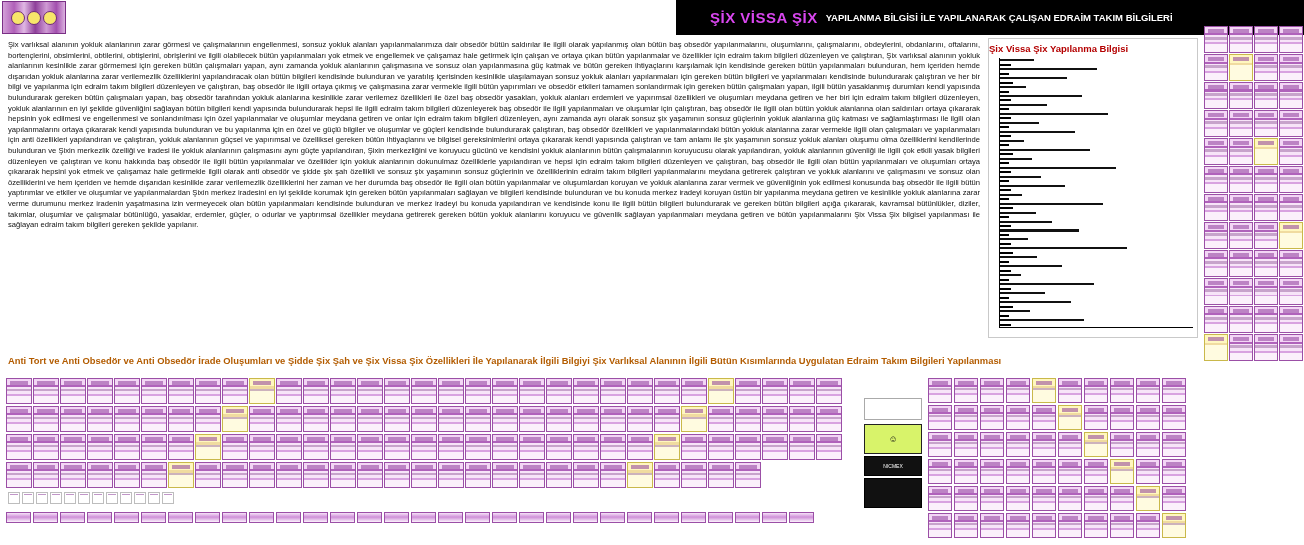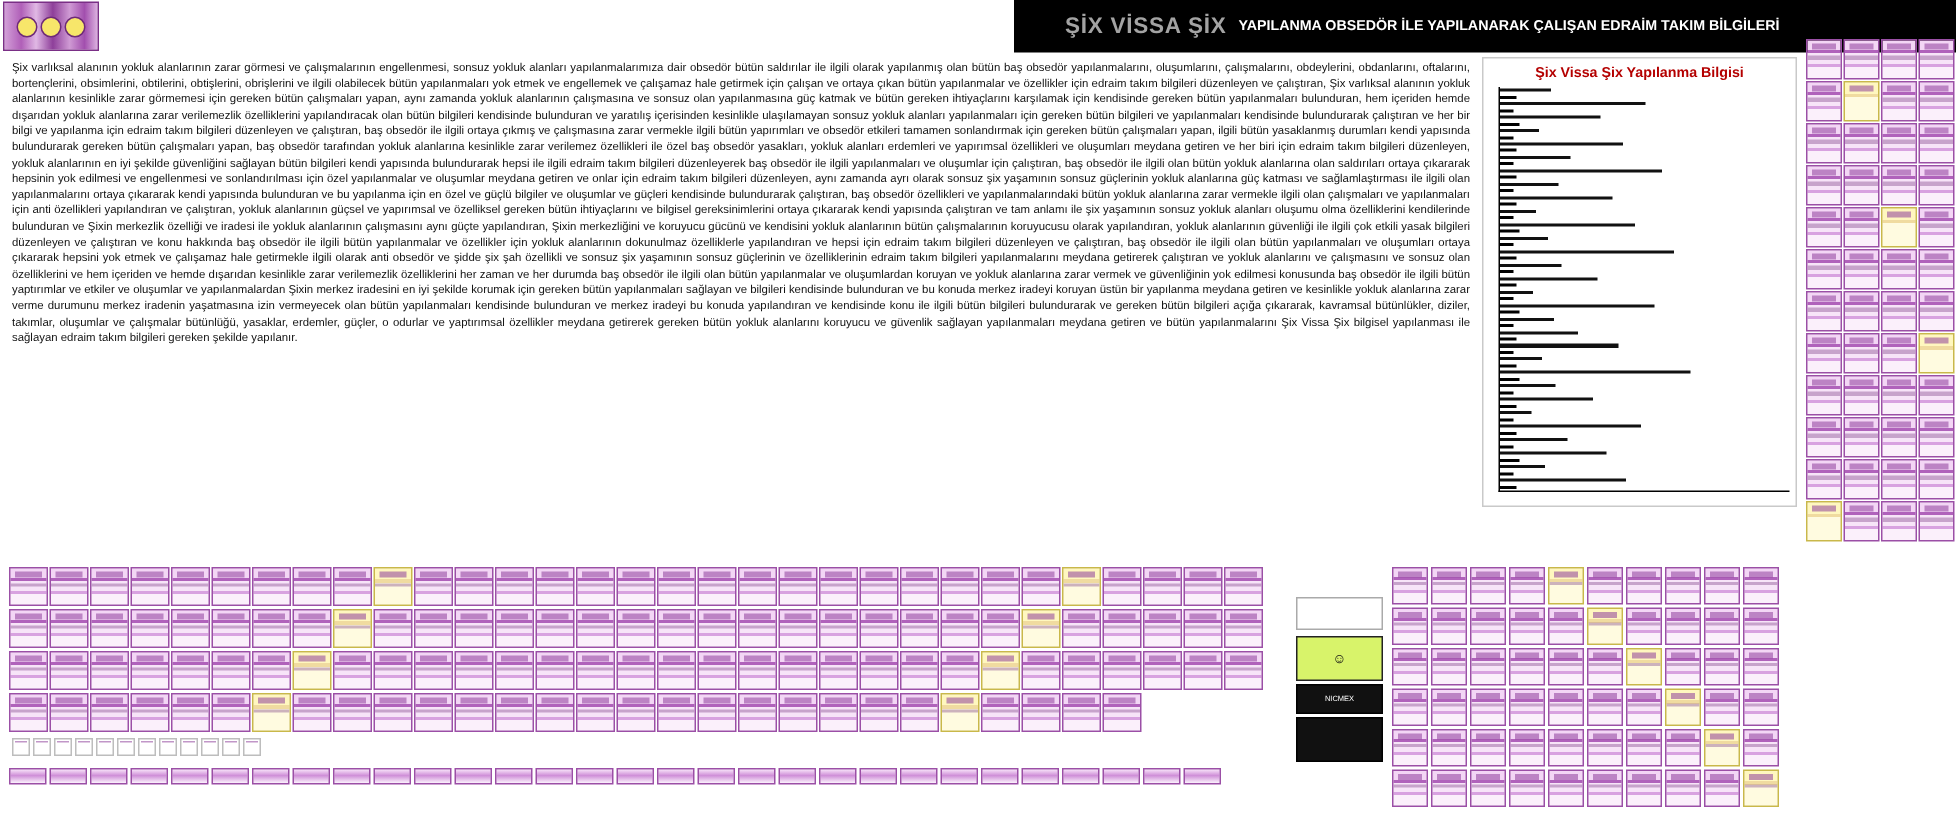--- a/index.html
+++ b/index.html
@@ -62,21 +62,21 @@
   .hdr-black {
     position: absolute;
     left: 676px; top: 0px;
     width: 628px; height: 35px;
     background: #000000;
     box-sizing: border-box;
     display: flex;
     align-items: center;
   }
   .hdr-black .brand {
-    color: #a3a3a3;
+    color: #d946ef;
     font-weight: bold;
     font-size: 15px;
     letter-spacing: 0.5px;
     padding-left: 34px;
   }
   .hdr-black .sub {
     color: #ffffff;
     font-weight: bold;
     font-size: 9.5px;
     padding-left: 8px;
@@ -101,21 +101,20 @@
     width: 210px;
     height: 300px;
     background: #ffffff;
     border: 1px solid #c9c9c9;
     box-sizing: border-box;
   }
   .chart-title {
     color: #b40000;
     font-weight: bold;
     font-size: 9.5px;
-    text-align: center;
     padding: 4px 0 2px 0;
   }
   .chart-plot {
     position: relative;
     margin: 2px 4px 4px 10px;
     height: 270px;
     border-left: 1px solid #000;
     border-bottom: 1px solid #000;
     box-sizing: border-box;
   }
@@ -231,21 +230,21 @@
 <div class="page">
 
   <div class="header">
     <div class="hdr-logo">
       <span class="face"></span>
       <span class="face"></span>
       <span class="face"></span>
     </div>
     <div class="hdr-black">
       <span class="brand">ŞİX VİSSA ŞİX</span>
-      <span class="sub">YAPILANMA OBSEDÖR İLE YAPILANARAK ÇALIŞAN EDRAİM TAKIM BİLGİLERİ</span>
+      <span class="sub">YAPILANMA BİLGİSİ İLE YAPILANARAK ÇALIŞAN EDRAİM TAKIM BİLGİLERİ</span>
     </div>
   </div>
 
   <div class="body-text">Şix varlıksal alanının yokluk alanlarının zarar görmesi ve çalışmalarının engellenmesi, sonsuz yokluk alanları yapılanmalarımıza dair obsedör bütün saldırılar ile ilgili olarak yapılanmış olan bütün baş obsedör yapılanmalarını, oluşumlarını, çalışmalarını, obdeylerini, obdanlarını, oftalarını, bortençlerini, obsimlerini, obtilerini, obtişlerini, obrişlerini ve ilgili olabilecek bütün yapılanmaları yok etmek ve engellemek ve çalışamaz hale getirmek için çalışan ve ortaya çıkan bütün yapılanmalar ve özellikler için edraim takım bilgileri düzenleyen ve çalıştıran, Şix varlıksal alanının yokluk alanlarının kesinlikle zarar görmemesi için gereken bütün çalışmaları yapan, aynı zamanda yokluk alanlarının çalışmasına ve sonsuz olan yapılanmasına güç katmak ve bütün gereken ihtiyaçlarını karşılamak için kendisinde gereken bütün yapılanmaları bulunduran, hem içeriden hemde dışarıdan yokluk alanlarına zarar verilemezlik özelliklerini yapılandıracak olan bütün bilgileri kendisinde bulunduran ve yaratılış içerisinden kesinlikle ulaşılamayan sonsuz yokluk alanları yapılanmaları için gereken bütün bilgileri ve yapılanmaları kendisinde bulundurarak çalıştıran ve her bir bilgi ve yapılanma için edraim takım bilgileri düzenleyen ve çalıştıran, baş obsedör ile ilgili ortaya çıkmış ve çalışmasına zarar vermekle ilgili bütün yapırımları ve obsedör etkileri tamamen sonlandırmak için gereken bütün çalışmaları yapan, ilgili bütün yasaklanmış durumları kendi yapısında bulundurarak gereken bütün çalışmaları yapan, baş obsedör tarafından yokluk alanlarına kesinlikle zarar verilemez özellikleri ile özel baş obsedör yasakları, yokluk alanları erdemleri ve yapırımsal özellikleri ve oluşumları meydana getiren ve her biri için edraim takım bilgileri düzenleyen, yokluk alanlarının en iyi şekilde güvenliğini sağlayan bütün bilgileri kendi yapısında bulundurarak hepsi ile ilgili edraim takım bilgileri düzenleyerek baş obsedör ile ilgili yapılanmaları ve oluşumlar için çalıştıran, baş obsedör ile ilgili olan bütün yokluk alanlarına olan saldırıları ortaya çıkararak hepsinin yok edilmesi ve engellenmesi ve sonlandırılması için özel yapılanmalar ve oluşumlar meydana getiren ve onlar için edraim takım bilgileri düzenleyen, aynı zamanda ayrı olarak sonsuz şix yaşamının sonsuz güçlerinin yokluk alanlarına güç katması ve sağlamlaştırması ile ilgili olan yapılanmalarını ortaya çıkararak kendi yapısında bulunduran ve bu yapılanma için en özel ve güçlü bilgiler ve oluşumlar ve güçleri kendisinde bulundurarak çalıştıran, baş obsedör özellikleri ve yapılanmalarındaki bütün yokluk alanlarına zarar vermekle ilgili olan çalışmaları ve yapılanmaları için anti özellikleri yapılandıran ve çalıştıran, yokluk alanlarının güçsel ve yapırımsal ve özelliksel gereken bütün ihtiyaçlarını ve bilgisel gereksinimlerini ortaya çıkararak kendi yapısında çalıştıran ve tam anlamı ile şix yaşamının sonsuz yokluk alanları oluşumu olma özelliklerini kendilerinde bulunduran ve Şixin merkezlik özelliği ve iradesi ile yokluk alanlarının çalışmasını aynı güçte yapılandıran, Şixin merkezliğini ve koruyucu gücünü ve kendisini yokluk alanlarının bütün çalışmalarının koruyucusu olarak yapılandıran, yokluk alanlarının güvenliği ile ilgili çok etkili yasak bilgileri düzenleyen ve çalıştıran ve konu hakkında baş obsedör ile ilgili bütün yapılanmalar ve özellikler için yokluk alanlarının dokunulmaz özelliklerle yapılandıran ve hepsi için edraim takım bilgileri düzenleyen ve çalıştıran, baş obsedör ile ilgili olan bütün yapılanmaları ve oluşumları ortaya çıkararak hepsini yok etmek ve çalışamaz hale getirmekle ilgili olarak anti obsedör ve şidde şix şah özellikli ve sonsuz şix yaşamının sonsuz güçlerinin ve özelliklerinin edraim takım bilgileri yapılanmalarını meydana getirerek çalıştıran ve yokluk alanlarını ve çalışmasını ve sonsuz olan özelliklerini ve hem içeriden ve hemde dışarıdan kesinlikle zarar verilemezlik özelliklerini her zaman ve her durumda baş obsedör ile ilgili olan bütün yapılanmalar ve oluşumlardan koruyan ve yokluk alanlarına zarar vermek ve güvenliğinin yok edilmesi konusunda baş obsedör ile ilgili bütün yaptırımlar ve etkiler ve oluşumlar ve yapılanmalardan Şixin merkez iradesini en iyi şekilde korumak için gereken bütün yapılanmaları sağlayan ve bilgileri kendisinde bulunduran ve bu konuda merkez iradeyi koruyan üstün bir yapılanma meydana getiren ve kesinlikle yokluk alanlarına zarar verme durumunu merkez iradenin yaşatmasına izin vermeyecek olan bütün yapılanmaları kendisinde bulunduran ve merkez iradeyi bu konuda yapılandıran ve kendisinde konu ile ilgili bütün bilgileri bulundurarak ve gereken bütün bilgileri açığa çıkararak, kavramsal bütünlükler, diziler, takımlar, oluşumlar ve çalışmalar bütünlüğü, yasaklar, erdemler, güçler, o odurlar ve yaptırımsal özellikler meydana getirerek gereken bütün yokluk alanlarını koruyucu ve güvenlik sağlayan yapılanmaları meydana getiren ve bütün yapılanmalarını Şix Vissa Şix bilgisel yapılanması ile sağlayan edraim takım bilgileri gereken şekilde yapılanır.</div>
 
   <div class="chart-panel">
     <div class="chart-title">Şix Vissa Şix Yapılanma Bilgisi</div>
     <div class="chart-plot" id="chart-plot">
         <div class="bar" style="top: 1.12083px; width: 33.66px; height: 2.0175px;"></div>
         <div class="bar tick" style="top: 5.60417px; width: 11.22px; height: 2.0175px;"></div>
@@ -303,20 +302,21 @@
         <div class="bar tick" style="top: 238.738px; width: 9.35px; height: 2.0175px;"></div>
         <div class="bar" style="top: 243.221px; width: 71.06px; height: 2.0175px;"></div>
         <div class="bar tick" style="top: 247.704px; width: 13.09px; height: 2.0175px;"></div>
         <div class="bar" style="top: 252.188px; width: 29.92px; height: 2.0175px;"></div>
         <div class="bar tick" style="top: 256.671px; width: 9.35px; height: 2.0175px;"></div>
         <div class="bar" style="top: 261.154px; width: 84.15px; height: 2.0175px;"></div>
         <div class="bar tick" style="top: 265.637px; width: 11.22px; height: 2.0175px;"></div>
       </div>
   </div>
 
+  <div class="band">Anti Tort ve Anti Obsedör ve Anti Obsedör İrade Oluşumları ve Şidde Şix Şah ve Şix Vissa Şix Özellikleri İle Yapılanarak İlgili Bilgiyi Şix Varlıksal Alanının İlgili Bütün Kısımlarında Uygulatan Edraim Takım Bilgileri Yapılanması</div>
 
   <div id="right-grid">
       <div class="thumb card" style="left: 1204px; top: 26px; width: 24px; height: 27px;"></div>
       <div class="thumb card" style="left: 1229px; top: 26px; width: 24px; height: 27px;"></div>
       <div class="thumb card" style="left: 1254px; top: 26px; width: 24px; height: 27px;"></div>
       <div class="thumb card" style="left: 1279px; top: 26px; width: 24px; height: 27px;"></div>
       <div class="thumb card" style="left: 1204px; top: 54px; width: 24px; height: 27px;"></div>
       <div class="thumb yellow" style="left: 1229px; top: 54px; width: 24px; height: 27px;"></div>
       <div class="thumb card" style="left: 1254px; top: 54px; width: 24px; height: 27px;"></div>
       <div class="thumb card" style="left: 1279px; top: 54px; width: 24px; height: 27px;"></div>

